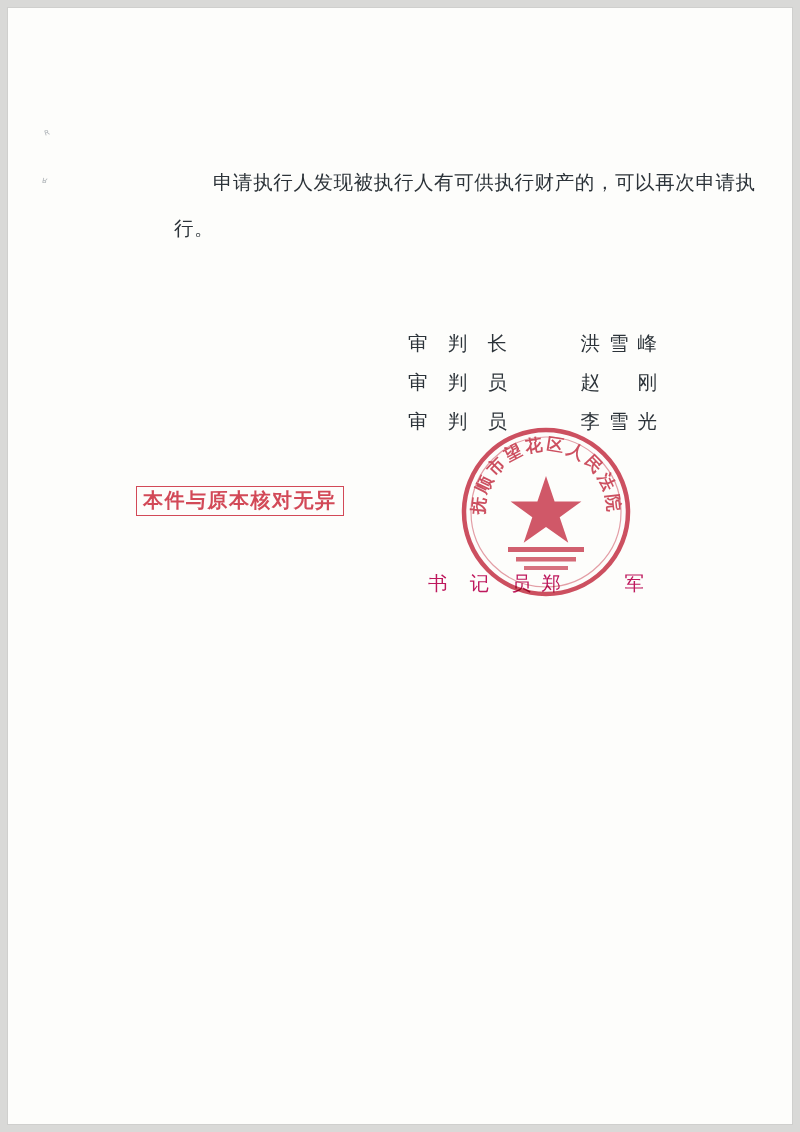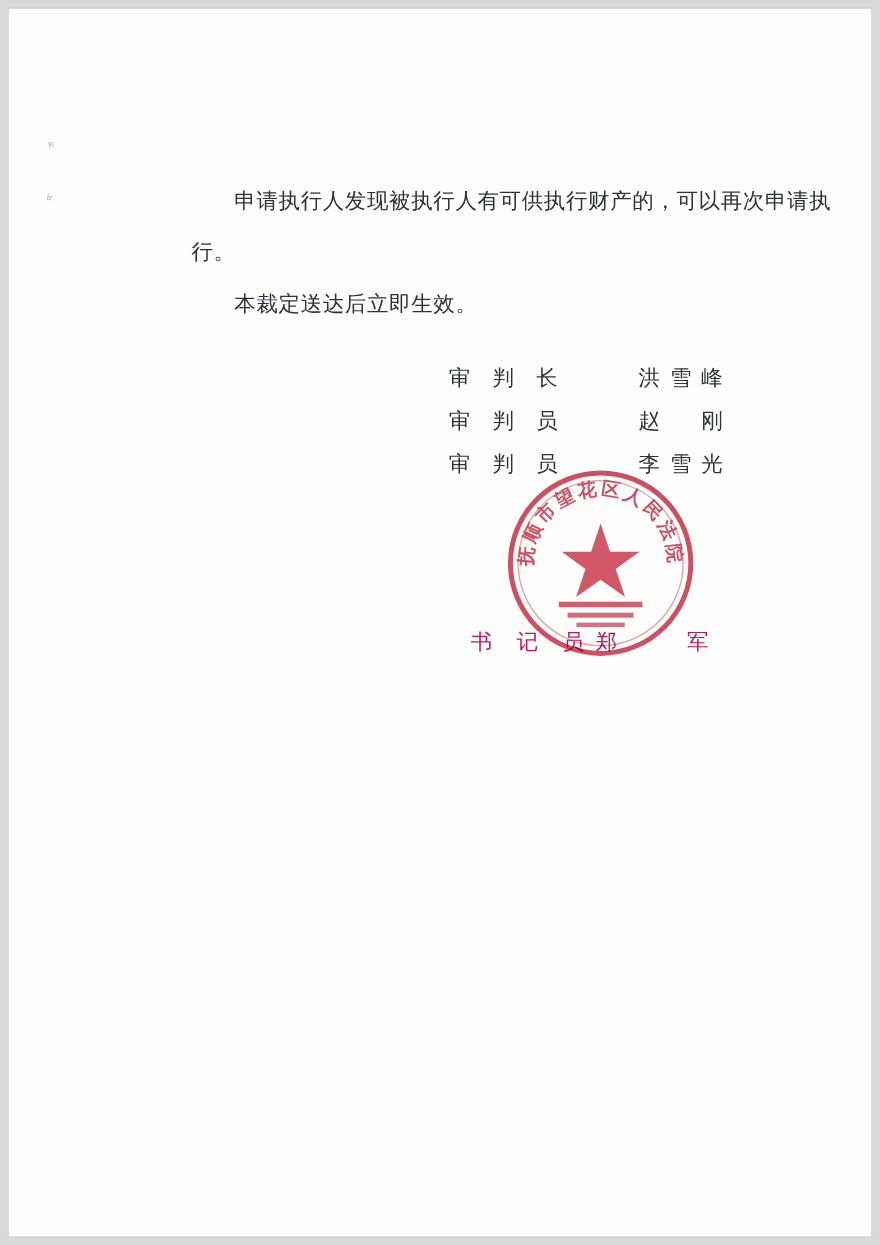--- a/index.html
+++ b/index.html
@@ -135,21 +135,20 @@
 </head>
 <body>
 
 <div class="page">
 
   <span class="speck speck-1">ʀ</span>
   <span class="speck speck-2">ʁ</span>
 
   <div class="body-text">
     <p>申请执行人发现被执行人有可供执行财产的，可以再次申请执行。</p>
-    <p>本裁定送达后立即生效。</p>
   </div>
 
   <div class="signatures">
     <div class="sig-row">
       <span class="sig-role">审 判 长</span>
       <span class="sig-name">洪雪峰</span>
     </div>
     <div class="sig-row">
       <span class="sig-role">审 判 员</span>
       <span class="sig-name">赵　刚</span>
@@ -159,20 +158,21 @@
       <span class="sig-name">李雪光</span>
     </div>
   </div>
 
 
   <div class="clerk-line">
     <span class="clerk-role">书 记 员</span>
     <span class="clerk-name">郑　军</span>
   </div>
 
+  <div class="verify-stamp">本件与原本核对无异</div>
 
   <div class="seal">
     <svg width="176" height="176" viewBox="0 0 176 176" aria-hidden="true">
       <defs>
         <path id="sealTop" d="M 26,88 A 62,62 0 0 1 150,88"></path>
         <path id="sealBottom" d="M 34,88 A 54,54 0 0 0 142,88"></path>
       </defs>
       <circle cx="88" cy="88" r="82" fill="none" stroke="#c8374b" stroke-width="4.5"></circle>
       <circle cx="88" cy="88" r="75" fill="none" stroke="#c8374b" stroke-width="1.2" opacity=".55"></circle>
 

